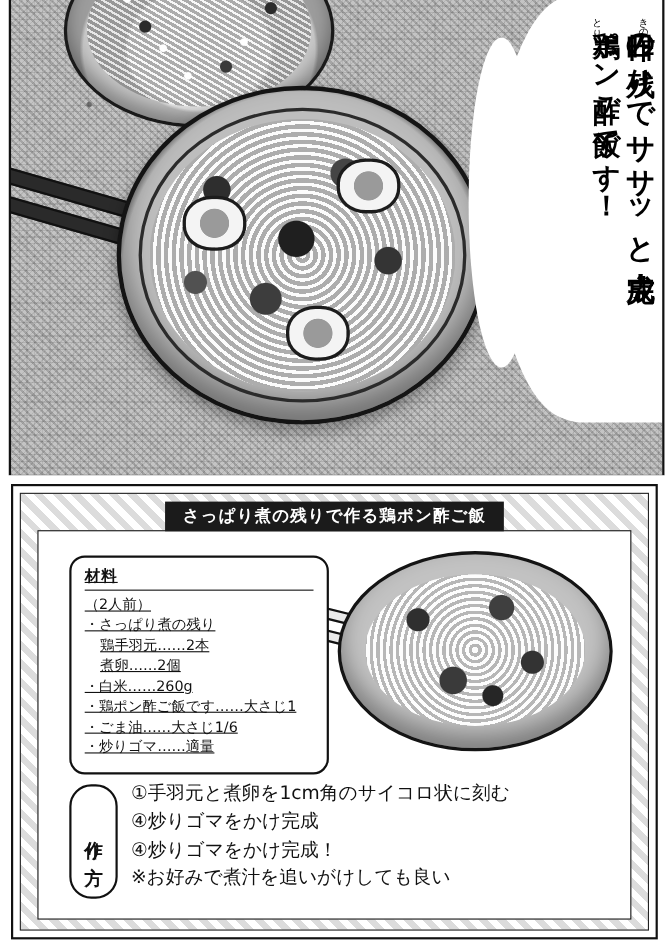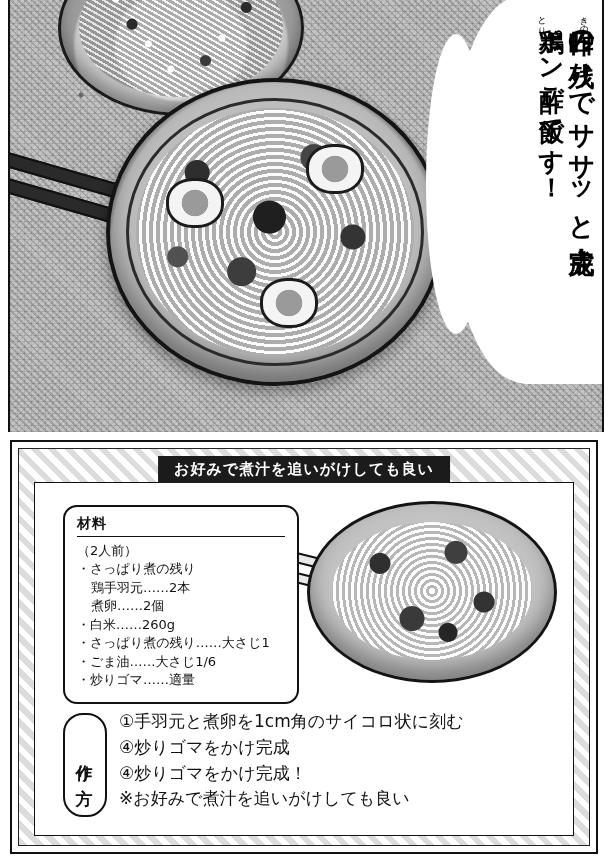--- a/index.html
+++ b/index.html
@@ -243,20 +243,21 @@
     position: absolute;
     left: 28px;
     top: 22px;
     width: 236px;
     border: 2px solid #111;
     border-radius: 14px;
     padding: 8px 12px 12px 12px;
     background: #fff;
     box-sizing: border-box;
     z-index: 2;
+    text-decoration: underline;
   }
   .ing-head {
     font-weight: bold;
     font-size: 14px;
     border-bottom: 1.5px solid #111;
     padding-bottom: 3px;
     margin-bottom: 5px;
     letter-spacing: 1px;
   }
   .ing-list {
@@ -387,33 +388,33 @@
     <div class="ruby-side" style="right:6px; top:6px;">きのう</div>
     <div class="ruby-side" style="right:48px; top:6px;">とり</div>
   </div>
 </div>
 
 <div class="panel-gap"></div>
 
 <div class="panel-recipe">
   <div class="recipe-frame"></div>
 
-  <div class="recipe-title">お好みで煮汁を追いがけしても良い</div>
+  <div class="recipe-title">さっぱり煮の残りで作る鶏ポン酢ご飯</div>
 
   <div class="recipe-inner">
 
     <div class="ingredients">
       <div class="ing-head">材料</div>
       <ul class="ing-list">
         <li>（2人前）</li>
         <li>・さっぱり煮の残り</li>
         <li class="indent">鶏手羽元……2本</li>
         <li class="indent">煮卵……2個</li>
         <li>・白米……260g</li>
-        <li>・さっぱり煮の残り……大さじ1</li>
+        <li>・鶏ポン酢ご飯です……大さじ1</li>
         <li>・ごま油……大さじ1/6</li>
         <li>・炒りゴマ……適量</li>
       </ul>
     </div>
 
     <div class="recipe-photo">
       <div class="chop a"></div>
       <div class="chop b"></div>
       <div class="plate">
         <div class="rice2"></div>

